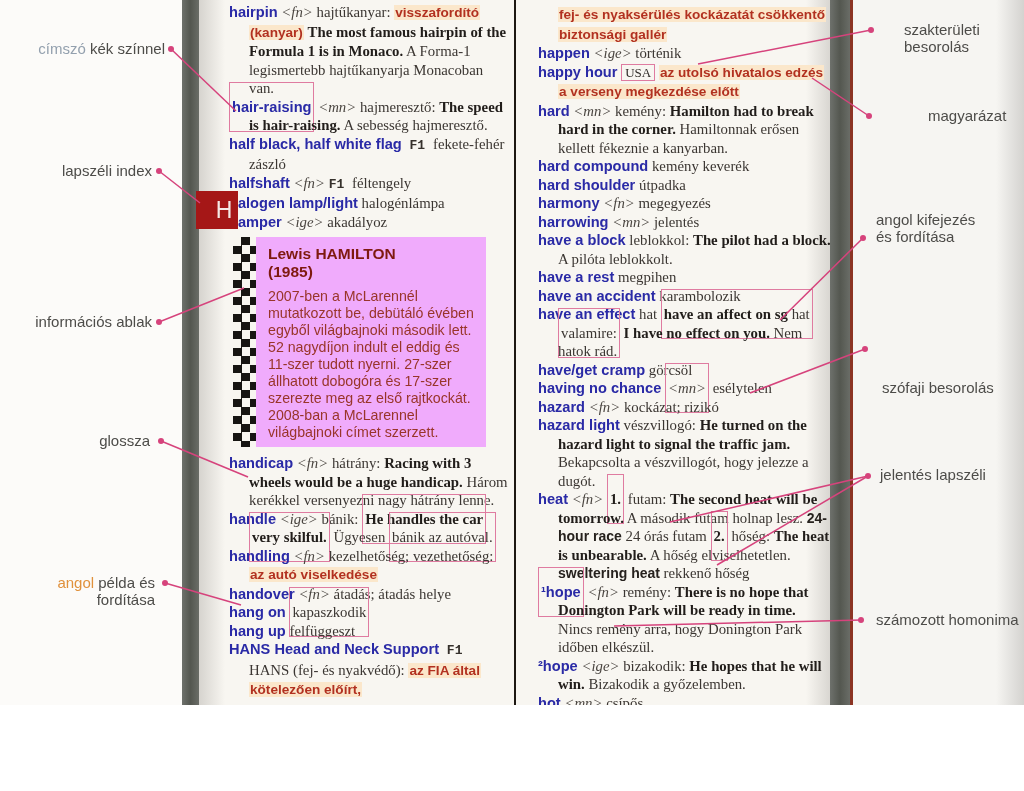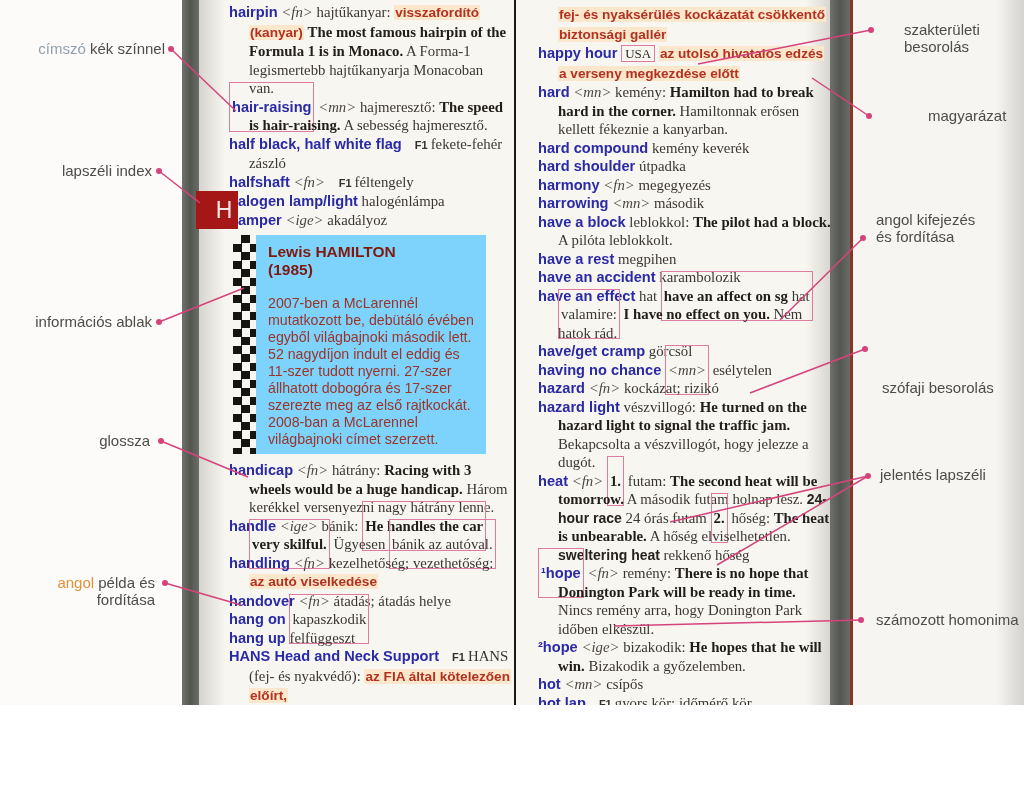--- a/index.html
+++ b/index.html
@@ -28,38 +28,38 @@
   .col-right{left:538px;top:5px;width:293px;}
   .entry{margin:0;text-indent:-20px;padding-left:20px;}
   .entry.cont{text-indent:0;}
 
   
   .s-hw{font-family:"Liberation Sans","DejaVu Sans",sans-serif;font-weight:700;color:#2a2aa6;font-size:14.6px;}
   .s-pos{font-style:italic;color:#4a4540;}
   .s-hu{color:#3b3632;}
   .s-en{font-weight:700;color:#211d1a;}
   .s-colloc{font-family:"Liberation Sans","DejaVu Sans",sans-serif;font-weight:700;color:#26211d;font-size:14px;}
-  .s-f1{font-family:Liberation Sans, sans-serif;font-weight:700;color:#36312c;font-size:11px;margin-left:10px;}
+  .s-f1{font-family:Liberation Mono, monospace;font-weight:700;color:#36312c;font-size:13px;}
   .s-gloss{font-family:"Liberation Sans","DejaVu Sans",sans-serif;font-weight:700;
     color:#b23120;background:#fbe7cb;font-size:13.6px;padding:0 1px;
     box-decoration-break:clone;-webkit-box-decoration-break:clone;}
   .s-usa{font-size:13px;color:#2f2b27;border:1.5px solid #df7ba0;padding:0 3px;}
   .s-num{font-weight:700;color:#211d1a;}
   .s-box{border:1.5px solid #df7ba0;padding:16px 2px;
     box-decoration-break:clone;-webkit-box-decoration-break:clone;}
 
   
-  .infobox{position:relative;display:flex;margin:6px 24px 7px 4px;background:#7dd3fc;min-height:198px;}
+  .infobox{position:relative;display:flex;margin:6px 24px 7px 4px;background:#f0abfc;min-height:198px;}
   .checker{width:23px;flex:0 0 23px;
     background:repeating-conic-gradient(#171512 0% 25%, #f8f6f0 0% 50%);
     background-size:17px 17px;}
   .infobox-content{padding:8px 6px 6px 12px;
     font-family:"Liberation Sans","DejaVu Sans",sans-serif;color:#8e2318;}
   .infobox-title{font-weight:700;font-size:15.5px;line-height:18px;color:#7e190f;}
-  .infobox-body{margin-top:16px;font-size:14.2px;line-height:17px;color:#99352a;}
+  .infobox-body{margin-top:7px;font-size:14.2px;line-height:17px;color:#99352a;}
 
   
   .htab{position:absolute;left:196px;top:191px;width:42px;height:38px;background:#a51717;
     display:flex;align-items:center;justify-content:center;}
   .htab span{font-family:"Liberation Sans","DejaVu Sans",sans-serif;color:#f5e9e6;
     font-size:23px;font-weight:400;padding-left:14px;}
 
   
   .annot{position:absolute;font-family:"Liberation Sans","DejaVu Sans",sans-serif;
     font-size:15px;line-height:16.5px;color:#4d4c49;}
@@ -111,26 +111,27 @@
         <p class="entry"><span class="s-hw">handover</span><span class="s-pos"> &lt;fn&gt; </span><span class="s-hu">átadás; átadás helye</span></p>
         <p class="entry"><span class="s-hw">hang on</span><span class="s-hu"> </span><span class="s-hu s-box">kapaszkodik</span></p>
         <p class="entry"><span class="s-hw">hang up</span><span class="s-hu"> felfüggeszt</span></p>
         <p class="entry"><span class="s-hw">HANS Head and Neck Support</span><span class="s-f1"> F1 </span><span class="s-hu">HANS (fej- és nyakvédő): </span><span class="s-gloss">az FIA által kötelezően előírt,</span></p>
       </div>
   </div>
 
   <div class="col col-right">
     <div>
         <p class="entry cont"><span class="s-gloss">fej- és nyaksérülés kockázatát csökkentő biztonsági gallér</span></p>
+        <p class="entry"><span class="s-hw">happen</span><span class="s-pos"> &lt;ige&gt; </span><span class="s-hu">történik</span></p>
         <p class="entry"><span class="s-hw">happy hour</span><span class="s-hu"> </span><span class="s-usa">USA</span><span class="s-hu"> </span><span class="s-gloss">az utolsó hivatalos edzés a verseny megkezdése előtt</span></p>
         <p class="entry"><span class="s-hw">hard</span><span class="s-pos"> &lt;mn&gt; </span><span class="s-hu">kemény: </span><span class="s-en">Hamilton had to break hard in the corner.</span><span class="s-hu"> Hamiltonnak erősen kellett fékeznie a kanyarban.</span></p>
         <p class="entry"><span class="s-hw">hard compound</span><span class="s-hu"> kemény keverék</span></p>
         <p class="entry"><span class="s-hw">hard shoulder</span><span class="s-hu"> útpadka</span></p>
         <p class="entry"><span class="s-hw">harmony</span><span class="s-pos"> &lt;fn&gt; </span><span class="s-hu">megegyezés</span></p>
-        <p class="entry"><span class="s-hw">harrowing</span><span class="s-pos"> &lt;mn&gt; </span><span class="s-hu">második</span></p>
+        <p class="entry"><span class="s-hw">harrowing</span><span class="s-pos"> &lt;mn&gt; </span><span class="s-hu">jelentés</span></p>
         <p class="entry"><span class="s-hw">have a block</span><span class="s-hu"> leblokkol: </span><span class="s-en">The pilot had a block.</span><span class="s-hu"> A pilóta leblokkolt.</span></p>
         <p class="entry"><span class="s-hw">have a rest</span><span class="s-hu"> megpihen</span></p>
         <p class="entry"><span class="s-hw">have an accident</span><span class="s-hu"> karambolozik</span></p>
         <p class="entry"><span class="s-hw">have an effect</span><span class="s-hu"> hat </span><span class="s-box"><span class="s-en">have an affect on sg</span><span class="s-hu"> hat valamire:</span></span><span class="s-hu"> </span><span class="s-en">I have no effect on you.</span><span class="s-hu"> Nem hatok rád.</span></p>
         <p class="entry"><span class="s-hw">have/get cramp</span><span class="s-hu"> görcsöl</span></p>
         <p class="entry"><span class="s-hw">having no chance</span><span class="s-hu"> </span><span class="s-pos s-box">&lt;mn&gt;</span><span class="s-hu"> esélytelen</span></p>
         <p class="entry"><span class="s-hw">hazard</span><span class="s-pos"> &lt;fn&gt; </span><span class="s-hu">kockázat; rizikó</span></p>
         <p class="entry"><span class="s-hw">hazard light</span><span class="s-hu"> vészvillogó: </span><span class="s-en">He turned on the hazard light to signal the traffic jam.</span><span class="s-hu"> Bekapcsolta a vészvillogót, hogy jelezze a dugót.</span></p>
         <p class="entry"><span class="s-hw">heat</span><span class="s-pos"> &lt;fn&gt; </span><span class="s-num s-box">1.</span><span class="s-hu"> futam: </span><span class="s-en">The second heat will be tomorrow.</span><span class="s-hu"> A második futam holnap lesz. </span><span class="s-colloc">24-hour race</span><span class="s-hu"> 24 órás futam </span><span class="s-num s-box">2.</span><span class="s-hu"> hőség: </span><span class="s-en">The heat is unbearable.</span><span class="s-hu"> A hőség elviselhetetlen. </span><span class="s-colloc">sweltering heat</span><span class="s-hu"> rekkenő hőség</span></p>
         <p class="entry"><span class="s-hw s-box">¹hope</span><span class="s-pos"> &lt;fn&gt; </span><span class="s-hu">remény: </span><span class="s-en">There is no hope that Donington Park will be ready in time.</span><span class="s-hu"> Nincs remény arra, hogy Donington Park időben elkészül.</span></p>

